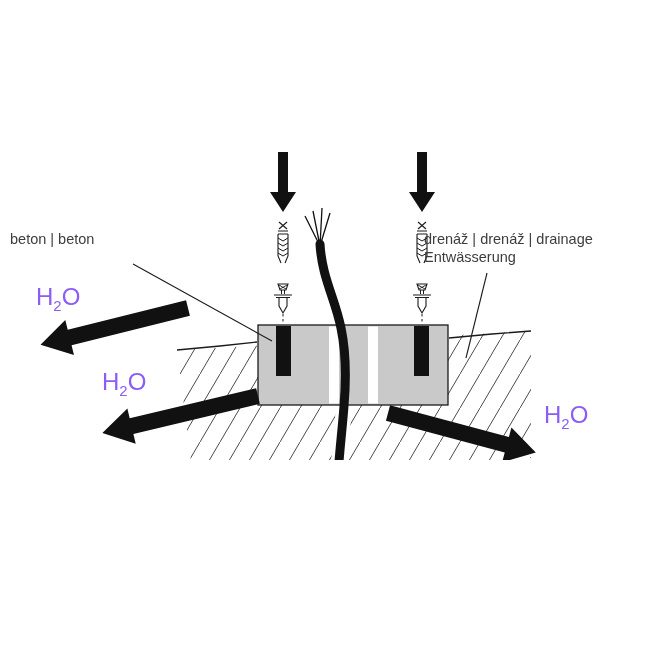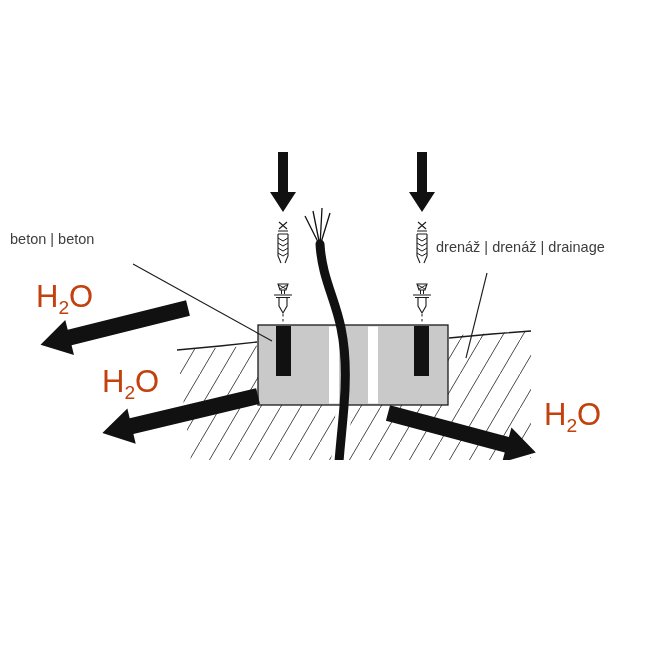--- a/index.html
+++ b/index.html
@@ -6,21 +6,21 @@
   .canvas{
     position:relative;width:648px;height:460px;background:#ffffff;
     font-family:"Liberation Sans",sans-serif;overflow:hidden;text-decoration:underline;
   }
   svg.art{position:absolute;left:0;top:0;}
   .label{
     position:absolute;color:#3d3d3d;font-size:14.5px;line-height:18px;
     white-space:nowrap;
   }
   .h2o{
-    position:absolute;color:#c2410c;font-size:31px;line-height:26px;
+    position:absolute;color:#8b5cf6;font-size:24px;line-height:26px;
     white-space:nowrap;
   }
   .h2o sub{font-size:62%;}
 </style>
 </head>
 <body>
 
 <div class="canvas">
 
   <svg class="art" width="648" height="648" viewBox="0 0 648 648">
@@ -81,22 +81,23 @@
     </g>
     <g transform="translate(388,413) rotate(15)">
       <polygon points="0,-8 123,-8 123,-18 153,0 123,18 123,8 0,8" fill="#111111"></polygon>
     </g>
   </svg>
 
   <div class="label" style="left:10px;top:230px;">
     <div>beton | beton</div>
   </div>
 
-  <div class="label" style="left:436px;top:230px;margin-top:8px;">
+  <div class="label" style="left:424px;top:230px;">
     <div>drenáž | drenáž | drainage</div>
+    <div>Entwässerung</div>
   </div>
 
   <div class="h2o" style="left:36px;top:284px;">
     <span>H</span><sub>2</sub><span>O</span>
   </div>
 
   <div class="h2o" style="left:102px;top:369px;">
     <span>H</span><sub>2</sub><span>O</span>
   </div>
 

